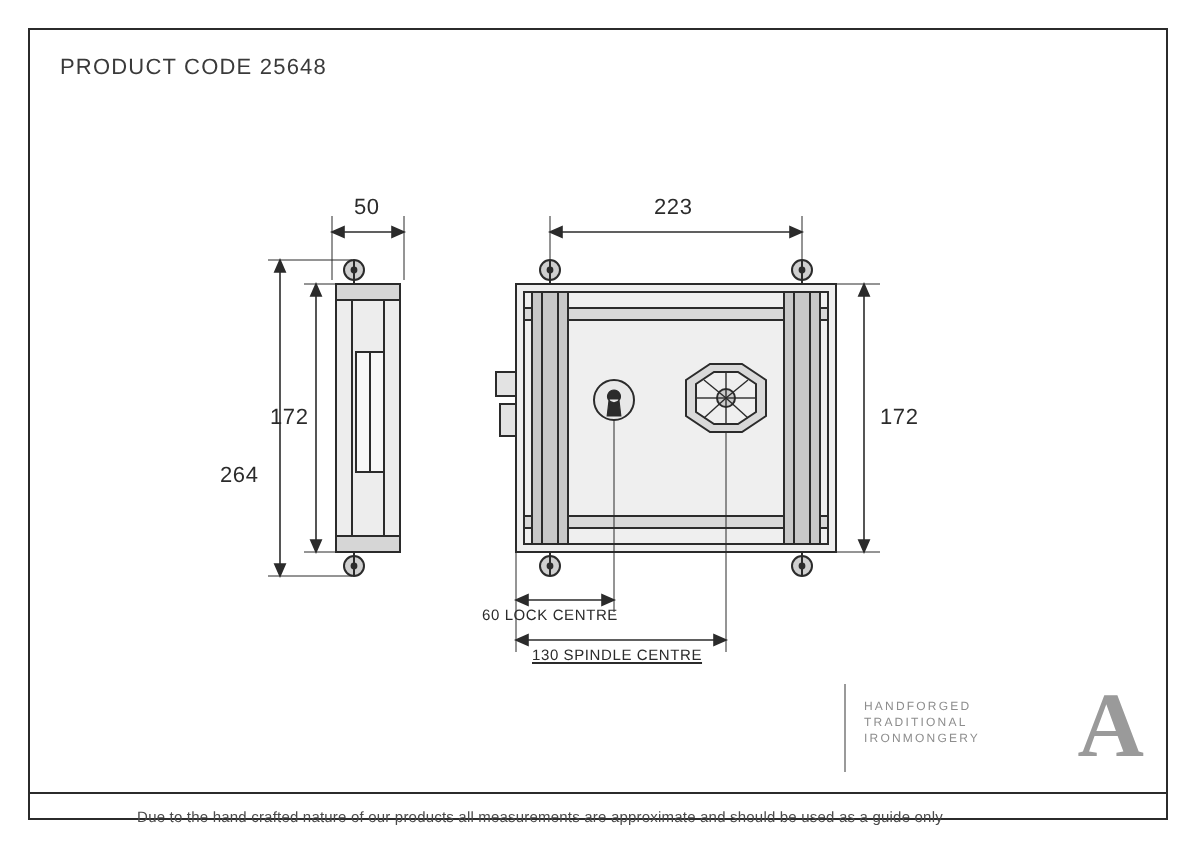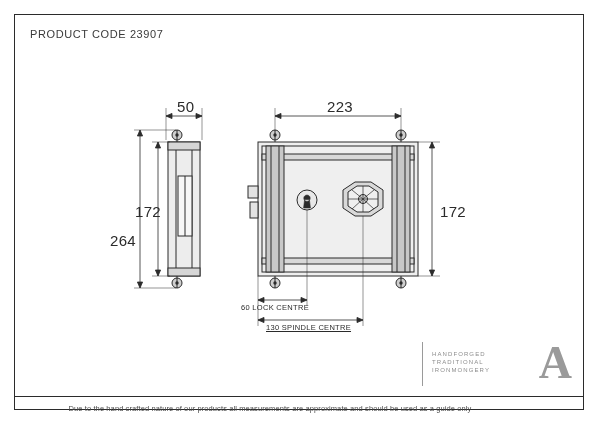--- a/index.html
+++ b/index.html
@@ -47,21 +47,21 @@
     position: absolute;
     left: 15px;
     top: 396px;
     width: 568px;
     height: 1px;
     background: #2b2b2b;
   }
   
   .dim-label {
     position: absolute;
-    font-size: 15px;
+    font-size: 11px;
     color: #2b2b2b;
     letter-spacing: 0.3px;
     white-space: nowrap;
   }
   .small-label {
     position: absolute;
     font-size: 7.5px;
     color: #2b2b2b;
     letter-spacing: 0.3px;
     white-space: nowrap;
@@ -102,21 +102,21 @@
   }
   svg { display: block; }
 </style>
 </head>
 <body>
 
 <div id="page">
 
   <div id="frame"></div>
 
-  <div id="product-code">PRODUCT CODE 23907</div>
+  <div id="product-code">PRODUCT CODE 25648</div>
 
   <svg width="600" height="425" viewBox="0 0 600 425" style="position:absolute;left:0;top:0;">
 
     <g stroke="#2b2b2b" fill="none" stroke-width="1">
 
       <rect x="168" y="142" width="32" height="134" fill="#ededed"></rect>
 
       <rect x="168" y="142" width="32" height="8" fill="#d6d6d6"></rect>
       <rect x="168" y="268" width="32" height="8" fill="#d6d6d6"></rect>
 

